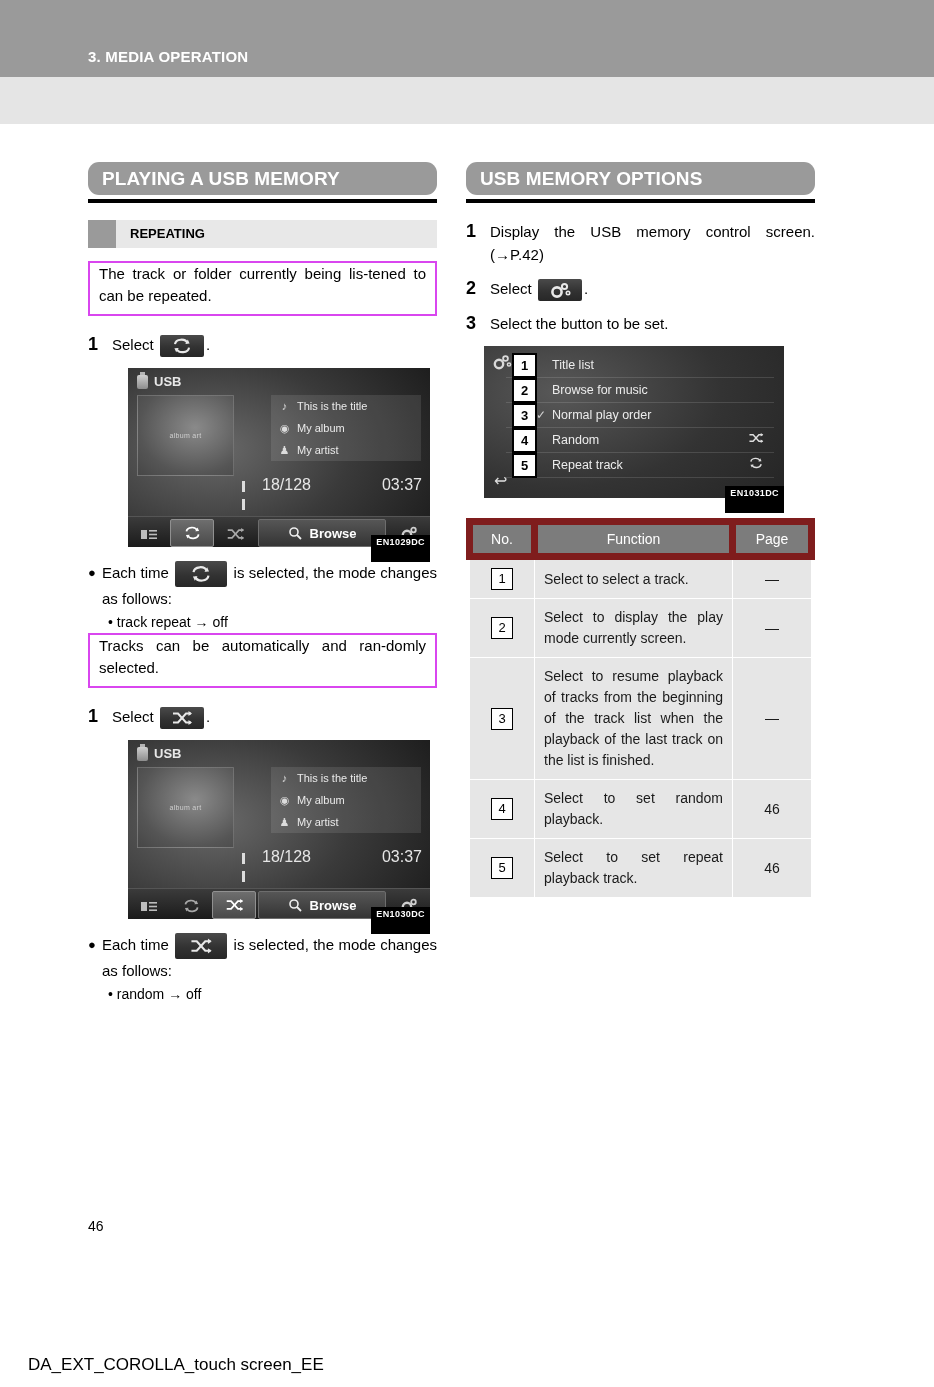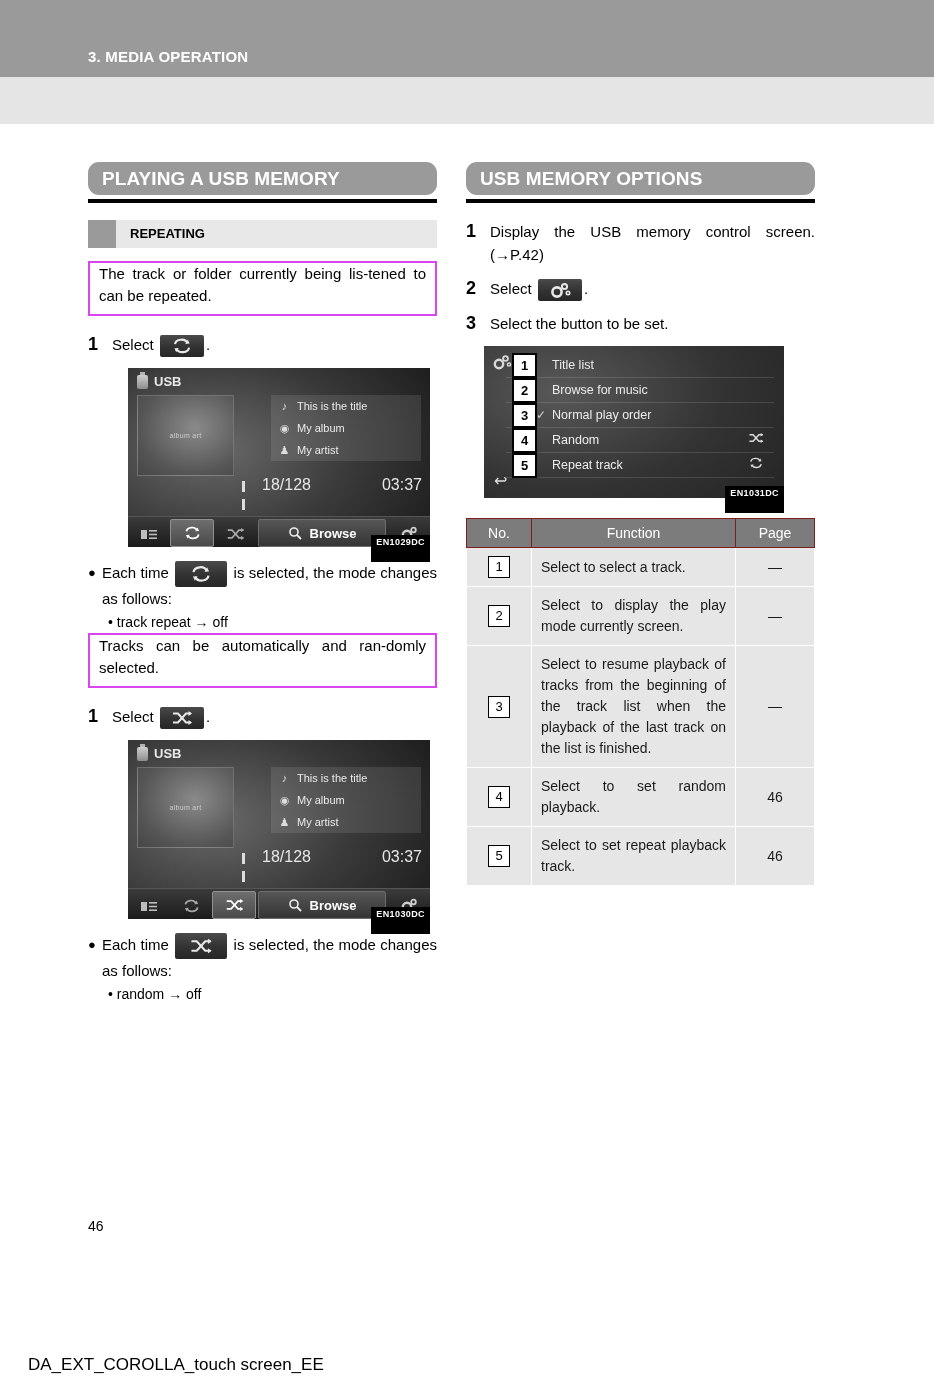--- a/index.html
+++ b/index.html
@@ -286,21 +286,21 @@
     border-collapse: collapse;
     width: 349px;
     margin-top: 20px;
   }
   table.ref th {
     background: #7c7c7c;
     color: #ffffff;
     font-weight: normal;
     font-size: 14px;
     padding: 6px 4px;
-    border: 1px solid #7f1d1d;
+    border: 7px solid #7f1d1d;
   }
   table.ref td {
     background: #e6e6e6;
     border: 1px solid #ffffff;
     font-size: 14px;
     line-height: 21px;
     padding: 8px 9px;
     vertical-align: middle;
     color: #1a1a1a;
   }

